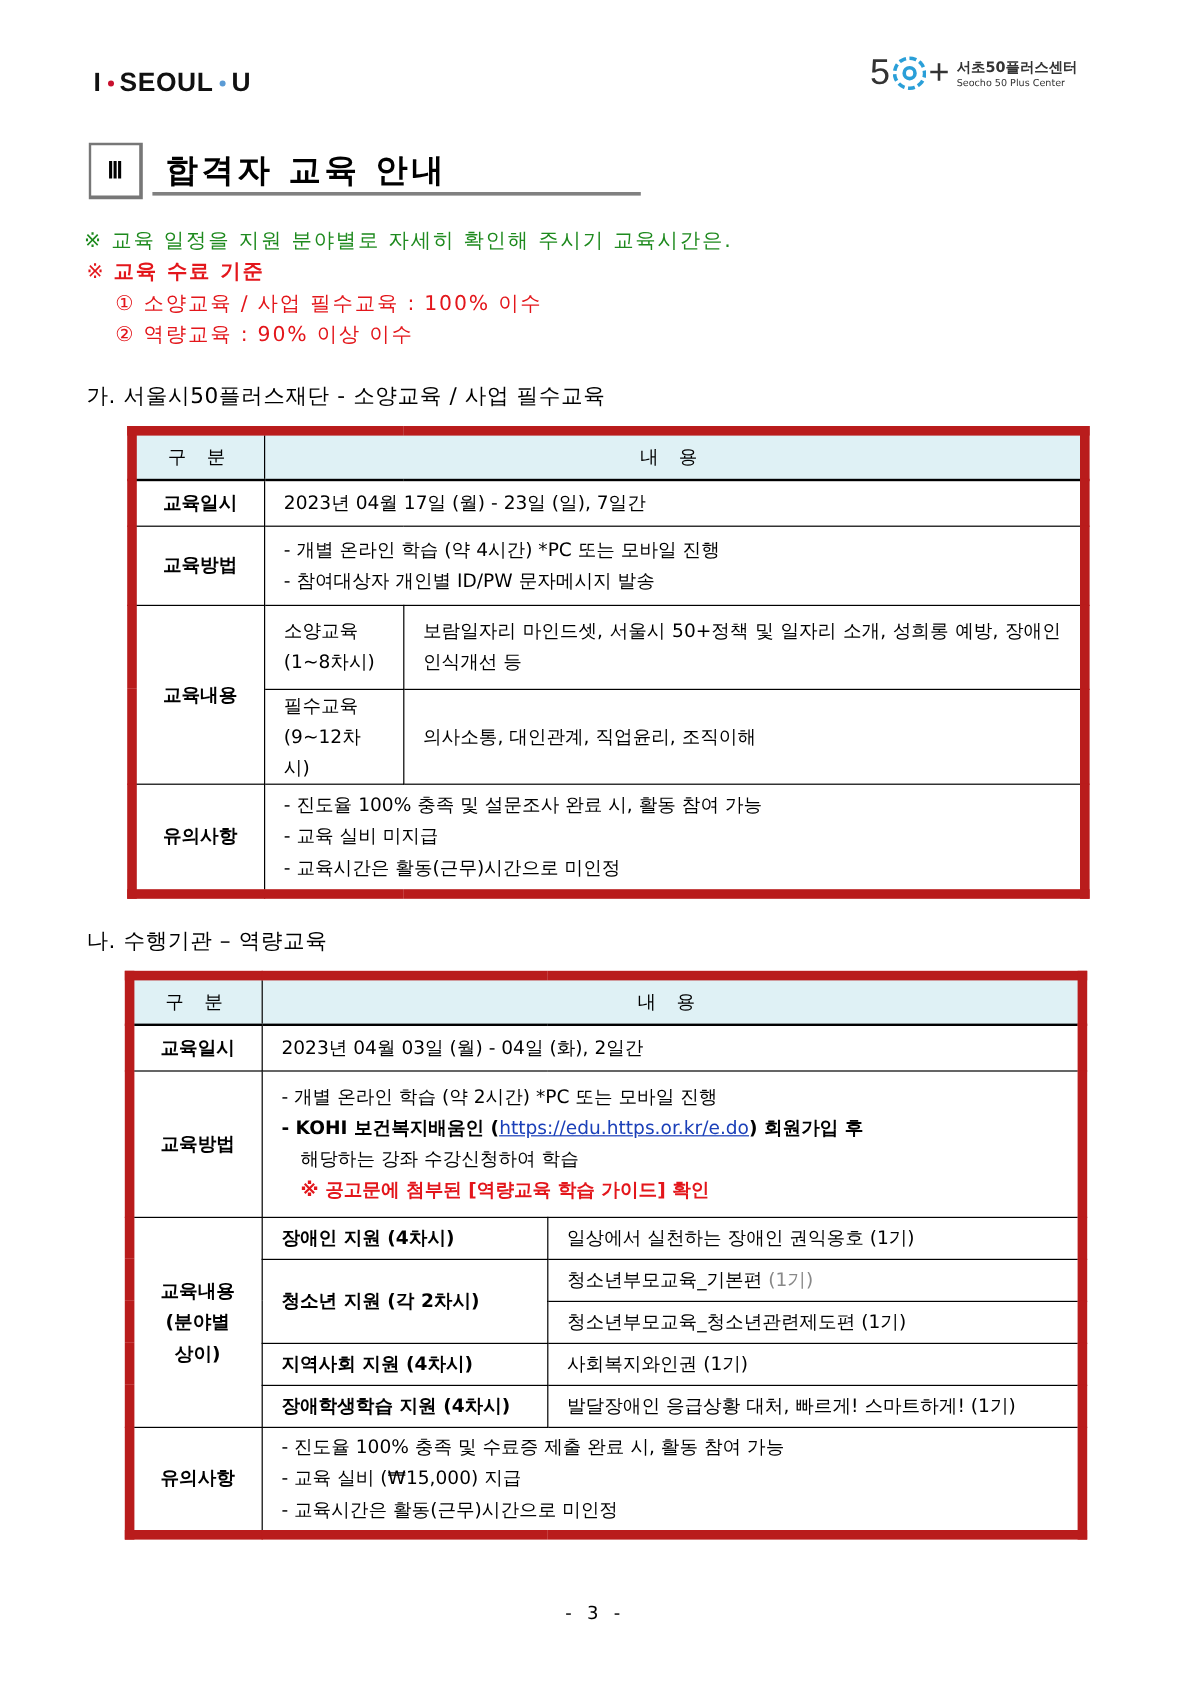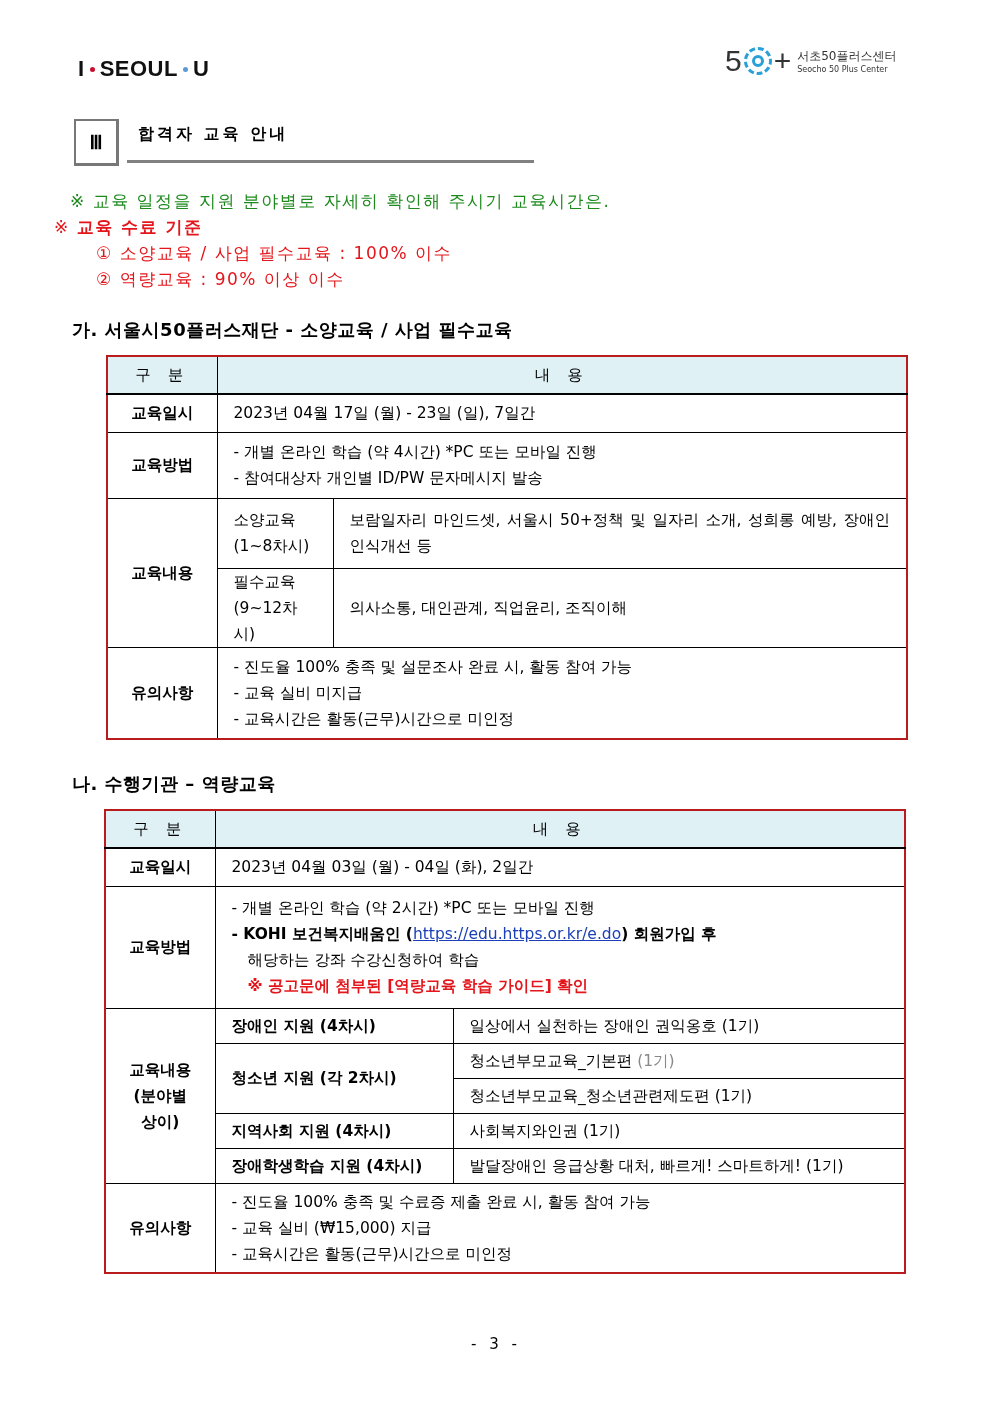--- a/index.html
+++ b/index.html
@@ -7,37 +7,37 @@
   .abs { position: absolute; }
 
   
   .seoul-logo { left: 78px; top: 56px; font-family: "Liberation Sans", sans-serif; font-weight: bold; font-size: 22px; letter-spacing: 0.5px; color: #111; display: flex; align-items: center; }
   .seoul-logo .dot { display: inline-block; width: 5px; height: 5px; border-radius: 50%; margin: 0 5px; }
   .center-logo { left: 725px; top: 46px; display: flex; align-items: center; }
   .center-logo .big { font-family: "Liberation Sans", sans-serif; font-size: 30px; color: #333; display: flex; align-items: center; line-height: 1; }
   .center-logo .ring { width: 22px; height: 22px; border: 3px dashed #2a9fd8; border-radius: 50%; position: relative; margin: 0 2px; }
   .center-logo .ring::after { content: ""; position: absolute; left: 5px; top: 5px; width: 6px; height: 6px; border: 3px solid #2a9fd8; border-radius: 50%; }
   .center-logo .names { margin-left: 6px; }
-  .center-logo .ko { font-size: 12px; font-weight: normal; color: #333; }
+  .center-logo .ko { font-size: 12px; font-weight: bold; color: #333; }
   .center-logo .en { font-size: 8px; color: #333; font-weight: normal; }
 
   
   .sec-box { left: 74px; top: 119px; width: 40px; height: 42px; border: 2px solid #777; border-right-width: 3px; border-bottom-width: 3px; display: flex; align-items: center; justify-content: center; font-family: "Liberation Serif", serif; font-weight: bold; font-size: 19px; }
-  .sec-title { left: 138px; top: 124px; font-size: 16px; font-weight: bold; letter-spacing: 3px; }
+  .sec-title { left: 138px; top: 124px; font-size: 27px; font-weight: bold; letter-spacing: 3px; }
   .sec-underline { left: 127px; top: 160px; width: 407px; height: 3px; background: #808080; }
 
   .note { font-size: 17px; line-height: 26px; letter-spacing: 1.5px; }
   .green { color: #1e8a1e; }
   .red { color: #e3161b; }
 
-  .sub-title { font-size: 18px; font-weight: bold; letter-spacing: 0.5px; }
+  .sub-title { font-size: 18px; font-weight: normal; letter-spacing: 0.5px; }
 
   table.doc { position: absolute; border-collapse: collapse; font-size: 15.5px; }
   table.doc td { border: 1px solid #000; padding: 0 16px; vertical-align: middle; line-height: 26px; }
-  table.doc { border: 2px solid #b91c1c; }
+  table.doc { border: 8px solid #b91c1c; }
   table.doc tr.head td { background: #dff1f5; text-align: center; height: 36px; border-bottom: 2px solid #000; letter-spacing: 6px; }
   table.doc td.lbl { text-align: center; font-weight: bold; padding: 0 6px; }
   table.doc td.bold { font-weight: bold; margin-top: 40px; }
   .link { color: #1a3fb8; text-decoration: underline; }
   .muted { color: #888; }
   .red-bold { color: #e3161b; font-weight: bold; }
 
   .page-num { left: 0; width: 992px; top: 1335px; text-align: center; font-size: 15px; letter-spacing: 4px; }
 </style>
 </head>
@@ -61,21 +61,21 @@
     <div class="ko">서초50플러스센터</div>
     <div class="en">Seocho 50 Plus Center</div>
   </div>
 </div>
 
 <div class="abs sec-box">Ⅲ</div>
 <div class="abs sec-title">합격자 교육 안내</div>
 <div class="abs sec-underline"></div>
 
 <div class="abs note green" style="left:70px; top:188px;">※ 교육 일정을 지원 분야별로 자세히 확인해 주시기 교육시간은.</div>
-<div class="abs note red" style="left:54px; top:214px;">
+<div class="abs note red" style="left:72px; top:214px;">
   <span>※</span>
   <b>교육 수료 기준</b>
 </div>
 <div class="abs note red" style="left:96px; top:240px;">① 소양교육 / 사업 필수교육 : 100% 이수</div>
 <div class="abs note red" style="left:96px; top:266px;">② 역량교육 : 90% 이상 이수</div>
 
 <div class="abs sub-title" style="left:72px; top:318px;">가. 서울시50플러스재단 - 소양교육 / 사업 필수교육</div>
 
 <table class="doc" style="left:106px; top:355px; width:802px;">
   <colgroup>

